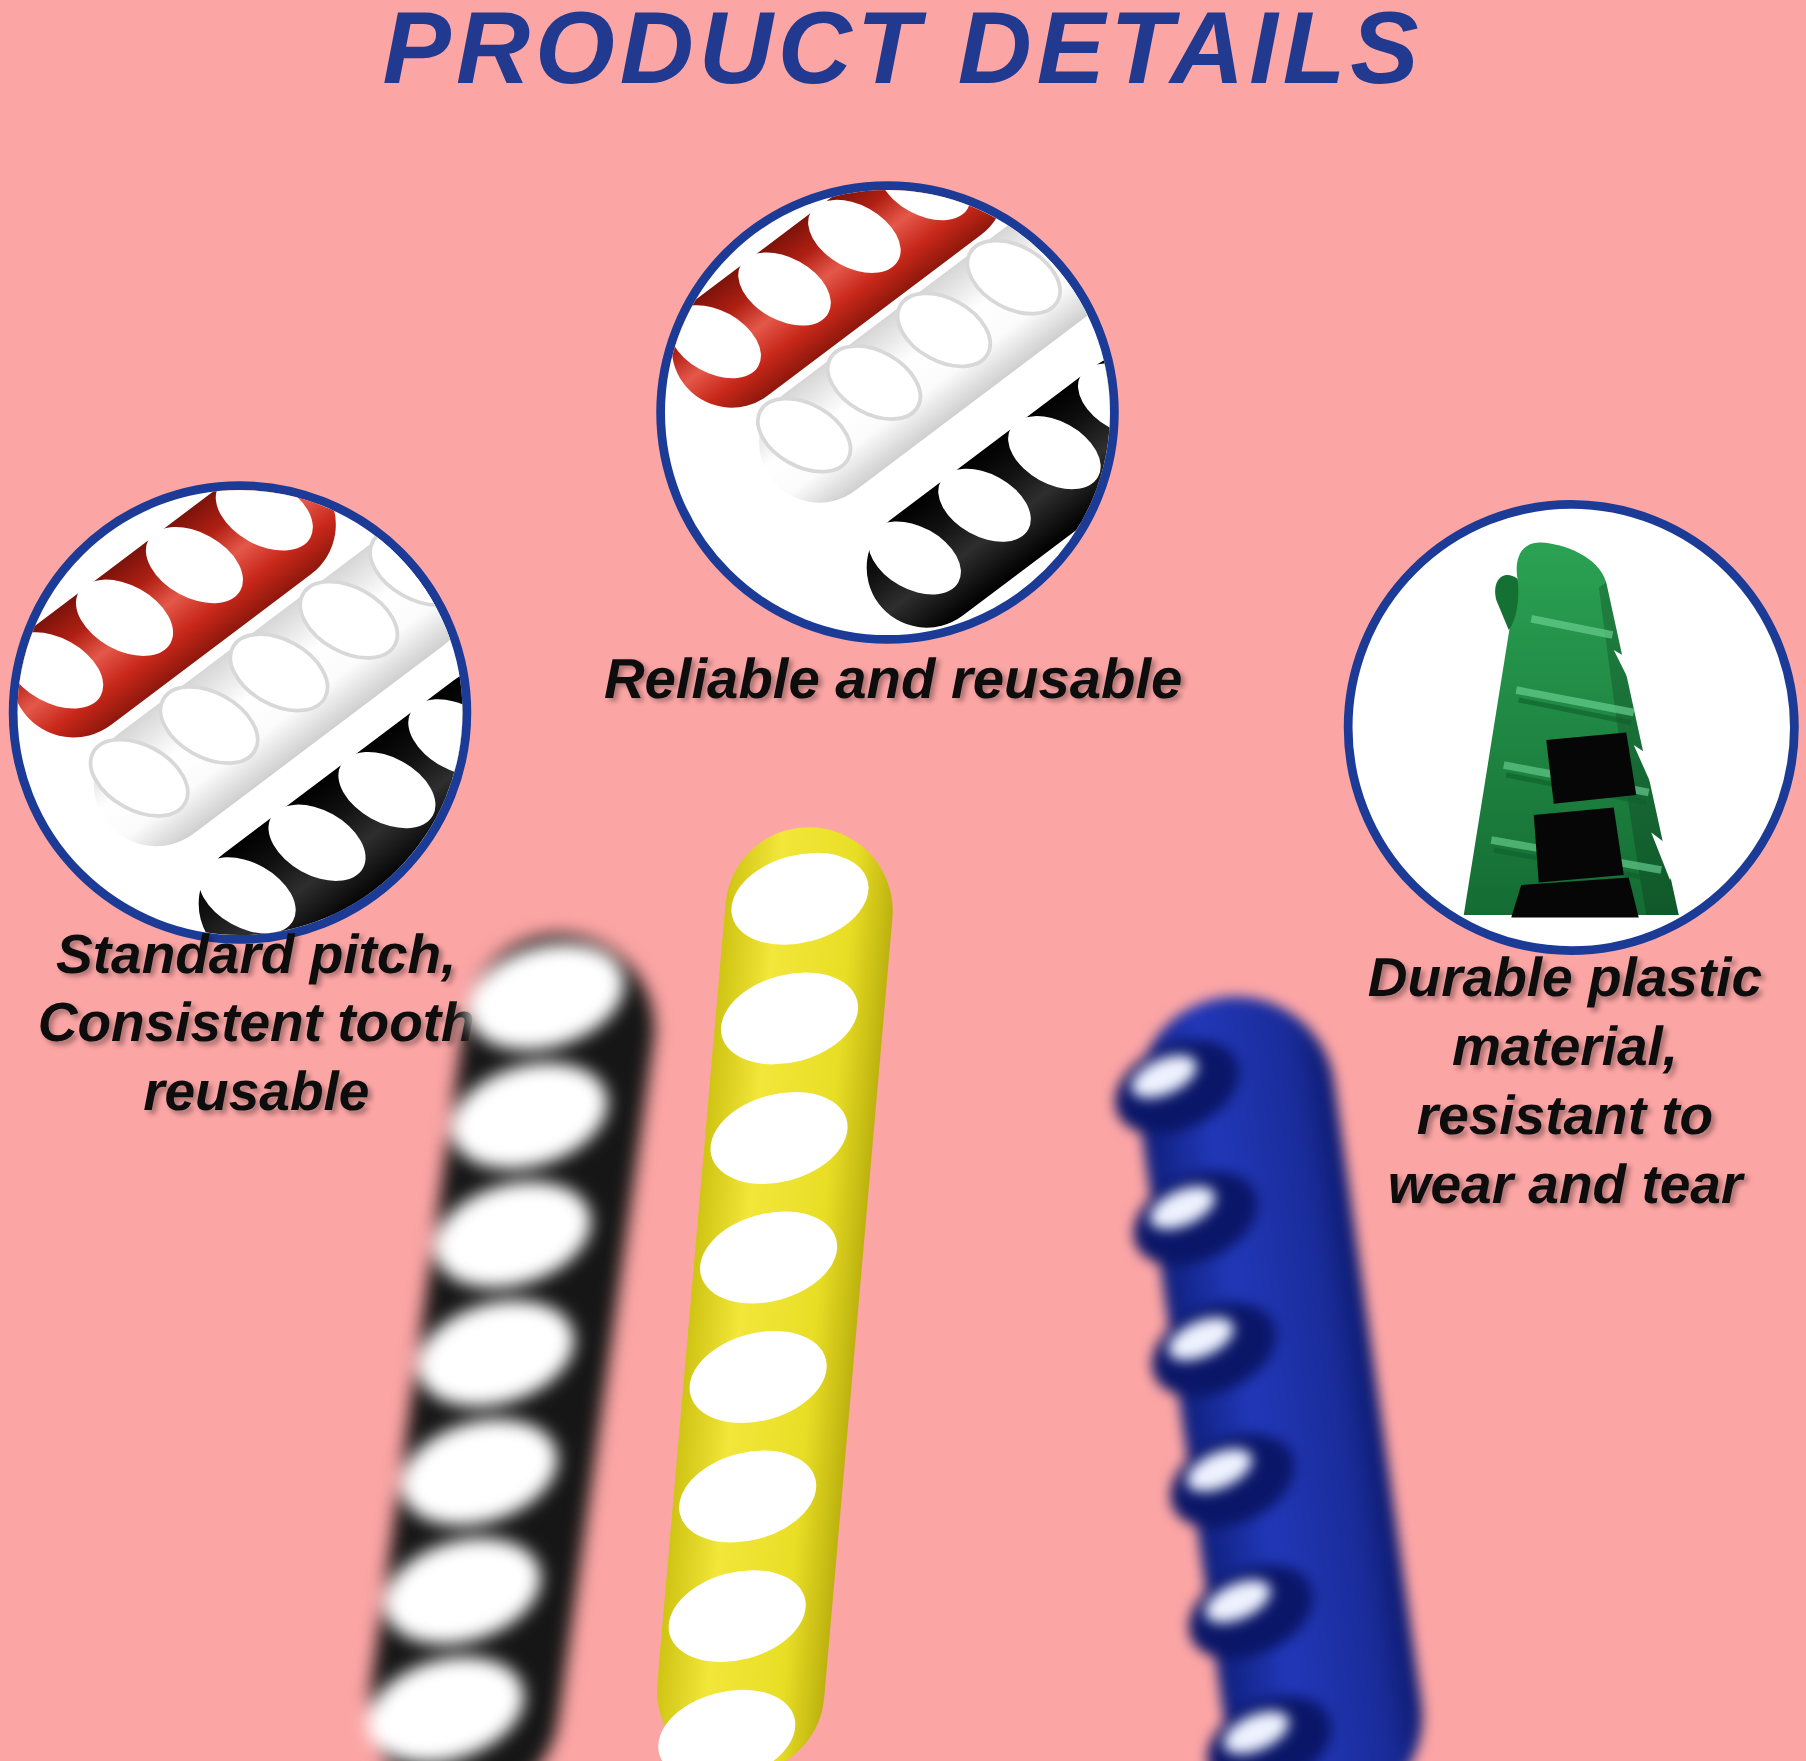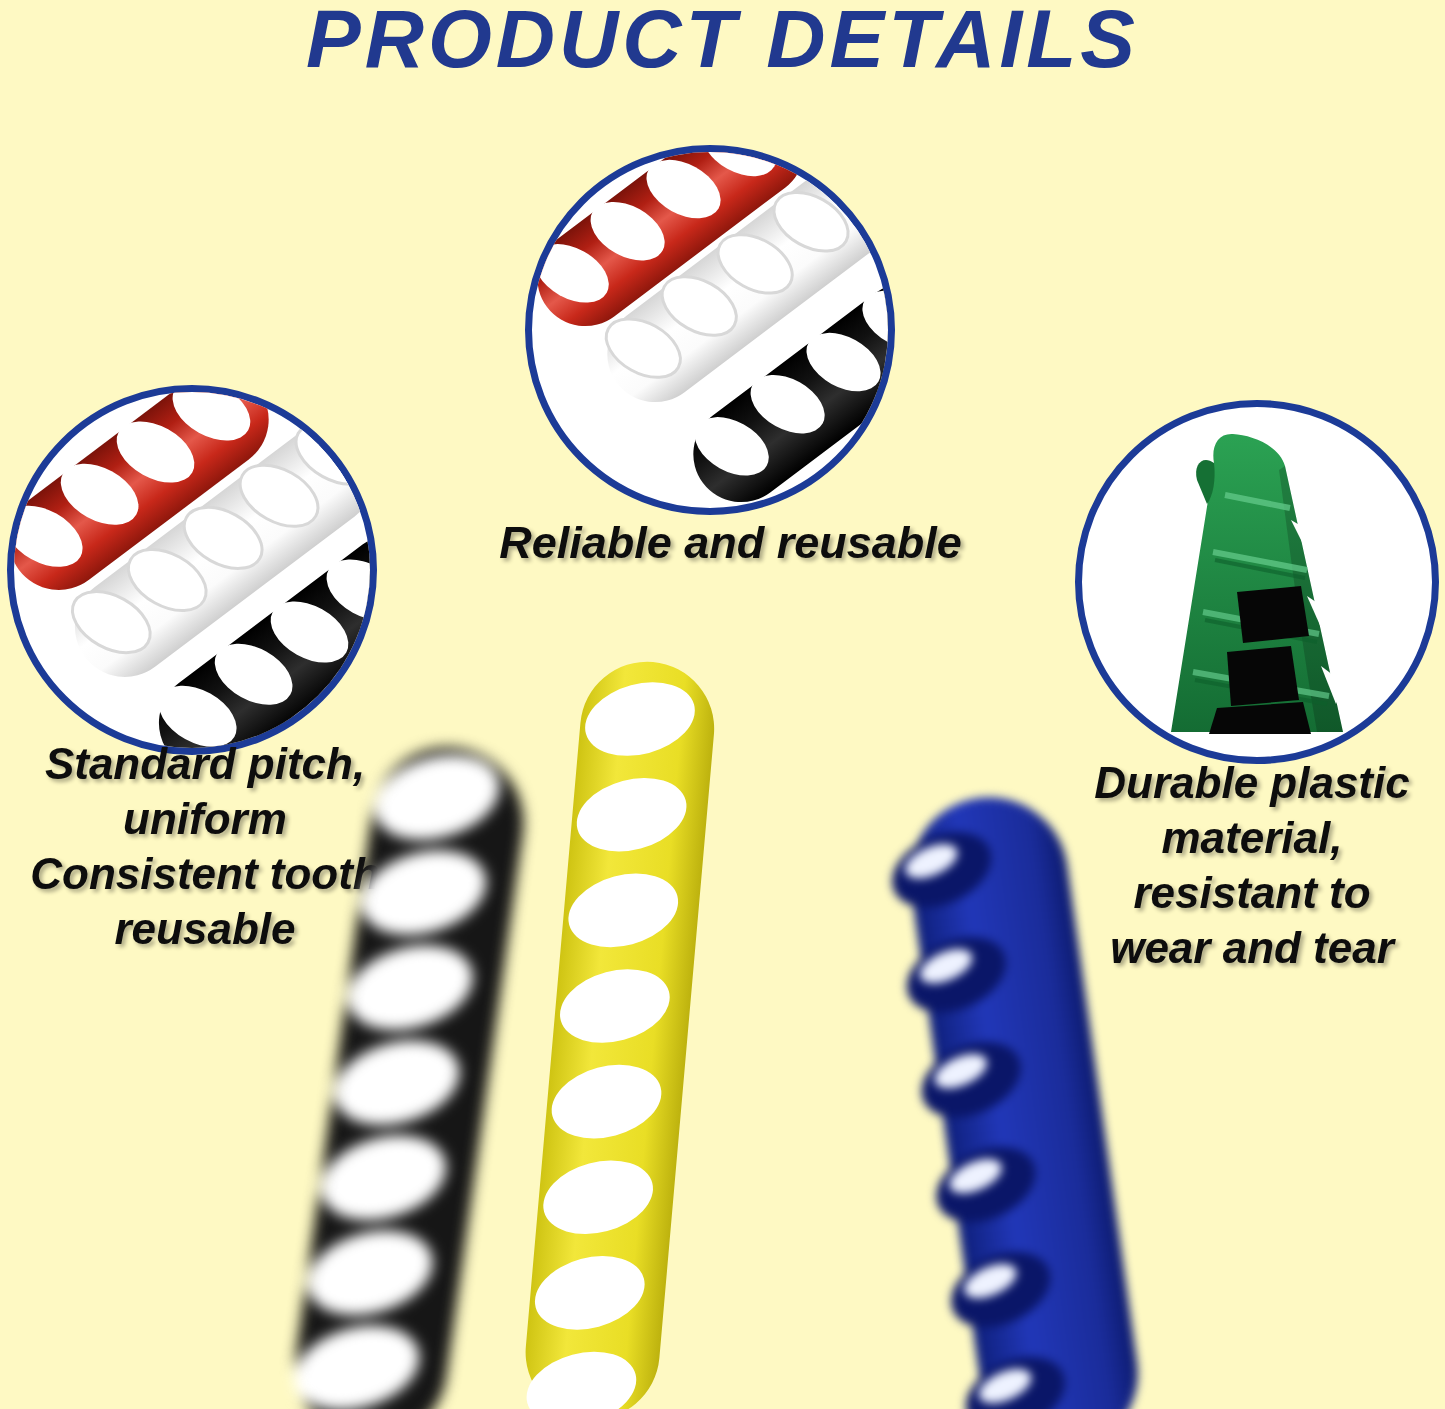--- a/index.html
+++ b/index.html
@@ -1,37 +1,37 @@
 <!DOCTYPE html>
 <html><head>
 <meta charset="utf-8">
 <style>
   html,body{margin:0;padding:0;background:#ffffff;}
   .page{
-    position:relative;width:1445px;height:1409px;background:#fef9c3;overflow:hidden;
+    position:relative;width:1445px;height:1409px;background:#fca5a5;overflow:hidden;
     font-family:"Liberation Sans", sans-serif;
   }
   .title{
     position:absolute;left:0;top:-8px;width:1445px;text-align:center;
     font-size:82px;font-weight:bold;font-style:italic;letter-spacing:4px;
     color:#21398f;margin:0;white-space:nowrap;
   }
   .callout-circle{
     position:absolute;border-radius:50%;border:7px solid #1c3b97;
     overflow:hidden;background:#ffffff;box-sizing:border-box;
   }
   .circle-top{left:525px;top:145px;width:370px;height:370px;}
   .circle-left{left:7px;top:385px;width:370px;height:370px;}
   .circle-right{left:1075px;top:400px;width:364px;height:364px;}
   .callout-circle svg{position:absolute;left:-7px;top:-7px;}
   .caption{
     position:absolute;text-align:center;font-weight:bold;font-style:italic;
     color:#0d0d0d;text-shadow:3px 3px 4px rgba(0,0,0,0.32);
   }
-  .cap-center{left:428px;top:514px;width:605px;font-size:45px;line-height:58px;}
+  .cap-center{left:412px;top:514px;width:605px;font-size:45px;line-height:58px;}
   .cap-left{left:0px;top:736px;width:410px;font-size:44px;line-height:55px;}
   .cap-right{left:1052px;top:755px;width:400px;font-size:44px;line-height:55px;}
   .hero{position:absolute;left:0;top:630px;width:1445px;height:779px;}
   .blur-strong{filter:blur(7px);}
   .blur-soft{filter:blur(5px);}
 </style>
 </head>
 <body>
 
 <svg width="0" height="0" style="position:absolute" aria-hidden="true">
@@ -155,21 +155,20 @@
       <polygon points="246,266 270,284 261,304" fill="#ffffff"></polygon>
     </svg>
   </div>
 
   <div class="caption cap-center">
     <div>Reliable and reusable</div>
   </div>
 
   <div class="caption cap-left">
     <div>Standard pitch,</div>
-    <div>uniform</div>
     <div>Consistent tooth</div>
     <div>reusable</div>
   </div>
 
   <div class="caption cap-right">
     <div>Durable plastic</div>
     <div>material,</div>
     <div>resistant to</div>
     <div>wear and tear</div>
   </div>

